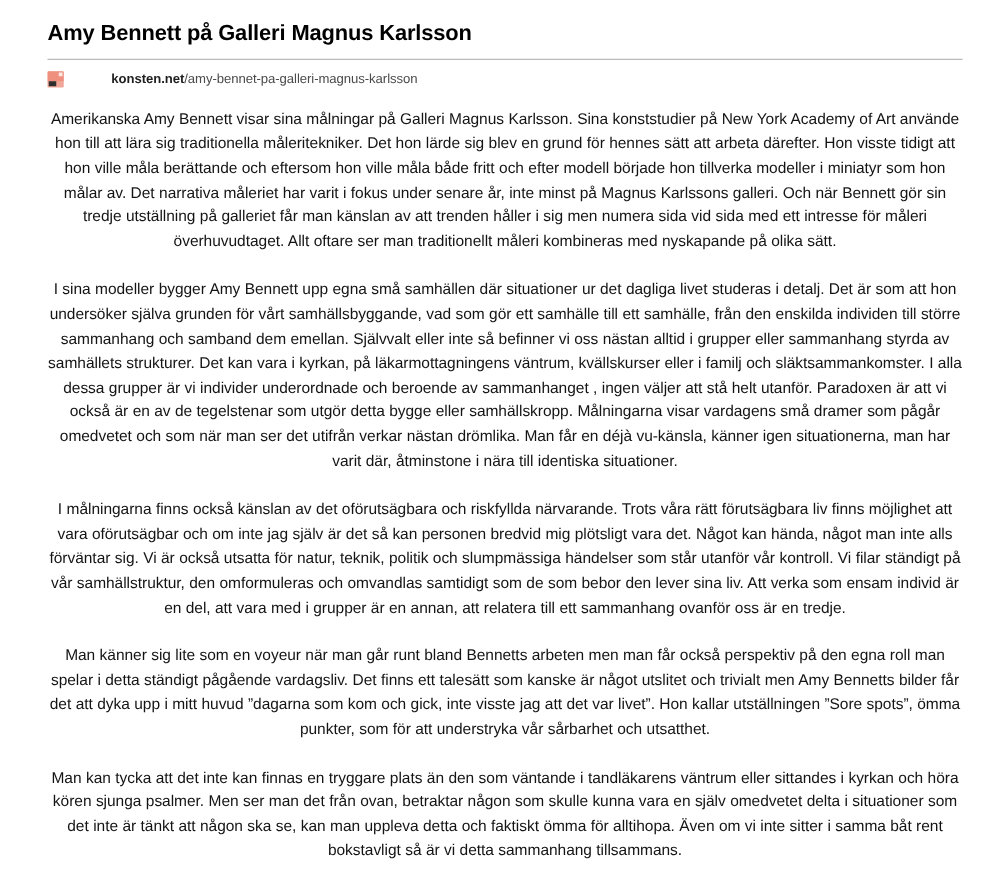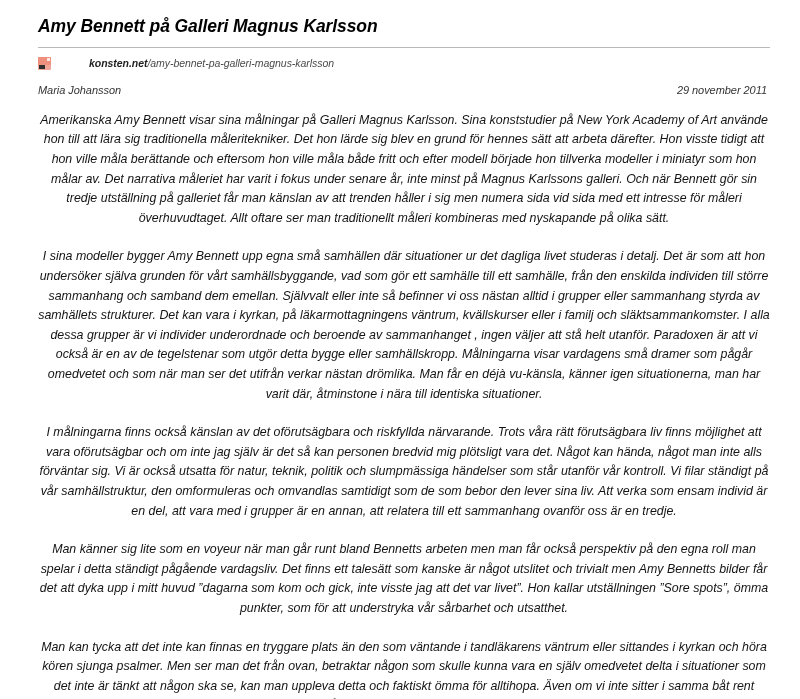--- a/index.html
+++ b/index.html
@@ -15,21 +15,20 @@
     font-family: "Liberation Sans", sans-serif;
     color: #1a1a1a;
     -webkit-font-smoothing: antialiased;
   }
 
   .page {
     box-sizing: border-box;
     width: 800px;
     height: 549px;
     padding: 10px 30px 0 38px;
-    font-style: italic;
   }
 
   
   .doc-title {
     font-size: 17.5px;
     font-weight: bold;
     line-height: 1.25;
     letter-spacing: -0.1px;
     color: #000000;
     margin: 6px 0 0 0;
@@ -129,24 +128,20 @@
 
   <div class="url-row">
     <span class="favicon">
       <span class="fav-top"></span>
       <span class="fav-dot"></span>
       <span class="fav-bar"></span>
     </span>
     <span class="url-text"><span class="host">konsten.net</span><span class="path">/amy-bennet-pa-galleri-magnus-karlsson</span></span>
   </div>
 
-  <div class="byline-row">
-    <span class="byline-author">Maria Johansson</span>
-    <span class="byline-date">29 november 2011</span>
-  </div>
 
   <div class="article-body">
     <p>Amerikanska Amy Bennett visar sina målningar på Galleri Magnus Karlsson. Sina konststudier på New York Academy of Art använde hon till att lära sig traditionella måleritekniker. Det hon lärde sig blev en grund för hennes sätt att arbeta därefter. Hon visste tidigt att hon ville måla berättande och eftersom hon ville måla både fritt och efter modell började hon tillverka modeller i miniatyr som hon målar av. Det narrativa måleriet har varit i fokus under senare år, inte minst på Magnus Karlssons galleri. Och när Bennett gör sin tredje utställning på galleriet får man känslan av att trenden håller i sig men numera sida vid sida med ett intresse för måleri överhuvudtaget. Allt oftare ser man traditionellt måleri kombineras med nyskapande på olika sätt.</p>
     <p>I sina modeller bygger Amy Bennett upp egna små samhällen där situationer ur det dagliga livet studeras i detalj. Det är som att hon undersöker själva grunden för vårt samhällsbyggande, vad som gör ett samhälle till ett samhälle, från den enskilda individen till större sammanhang och samband dem emellan. Självvalt eller inte så befinner vi oss nästan alltid i grupper eller sammanhang styrda av samhällets strukturer. Det kan vara i kyrkan, på läkarmottagningens väntrum, kvällskurser eller i familj och släktsammankomster. I alla dessa grupper är vi individer underordnade och beroende av sammanhanget , ingen väljer att stå helt utanför. Paradoxen är att vi också är en av de tegelstenar som utgör detta bygge eller samhällskropp. Målningarna visar vardagens små dramer som pågår omedvetet och som när man ser det utifrån verkar nästan drömlika. Man får en déjà vu-känsla, känner igen situationerna, man har varit där, åtminstone i nära till identiska situationer.</p>
     <p>I målningarna finns också känslan av det oförutsägbara och riskfyllda närvarande. Trots våra rätt förutsägbara liv finns möjlighet att vara oförutsägbar och om inte jag själv är det så kan personen bredvid mig plötsligt vara det. Något kan hända, något man inte alls förväntar sig. Vi är också utsatta för natur, teknik, politik och slumpmässiga händelser som står utanför vår kontroll. Vi filar ständigt på vår samhällstruktur, den omformuleras och omvandlas samtidigt som de som bebor den lever sina liv. Att verka som ensam individ är en del, att vara med i grupper är en annan, att relatera till ett sammanhang ovanför oss är en tredje.</p>
     <p>Man känner sig lite som en voyeur när man går runt bland Bennetts arbeten men man får också perspektiv på den egna roll man spelar i detta ständigt pågående vardagsliv. Det finns ett talesätt som kanske är något utslitet och trivialt men Amy Bennetts bilder får det att dyka upp i mitt huvud ”dagarna som kom och gick, inte visste jag att det var livet”. Hon kallar utställningen ”Sore spots”, ömma punkter, som för att understryka vår sårbarhet och utsatthet.</p>
     <p>Man kan tycka att det inte kan finnas en tryggare plats än den som väntande i tandläkarens väntrum eller sittandes i kyrkan och höra kören sjunga psalmer. Men ser man det från ovan, betraktar någon som skulle kunna vara en själv omedvetet delta i situationer som det inte är tänkt att någon ska se, kan man uppleva detta och faktiskt ömma för alltihopa. Även om vi inte sitter i samma båt rent bokstavligt så är vi detta sammanhang tillsammans.</p>
   </div>
 
 </div>

